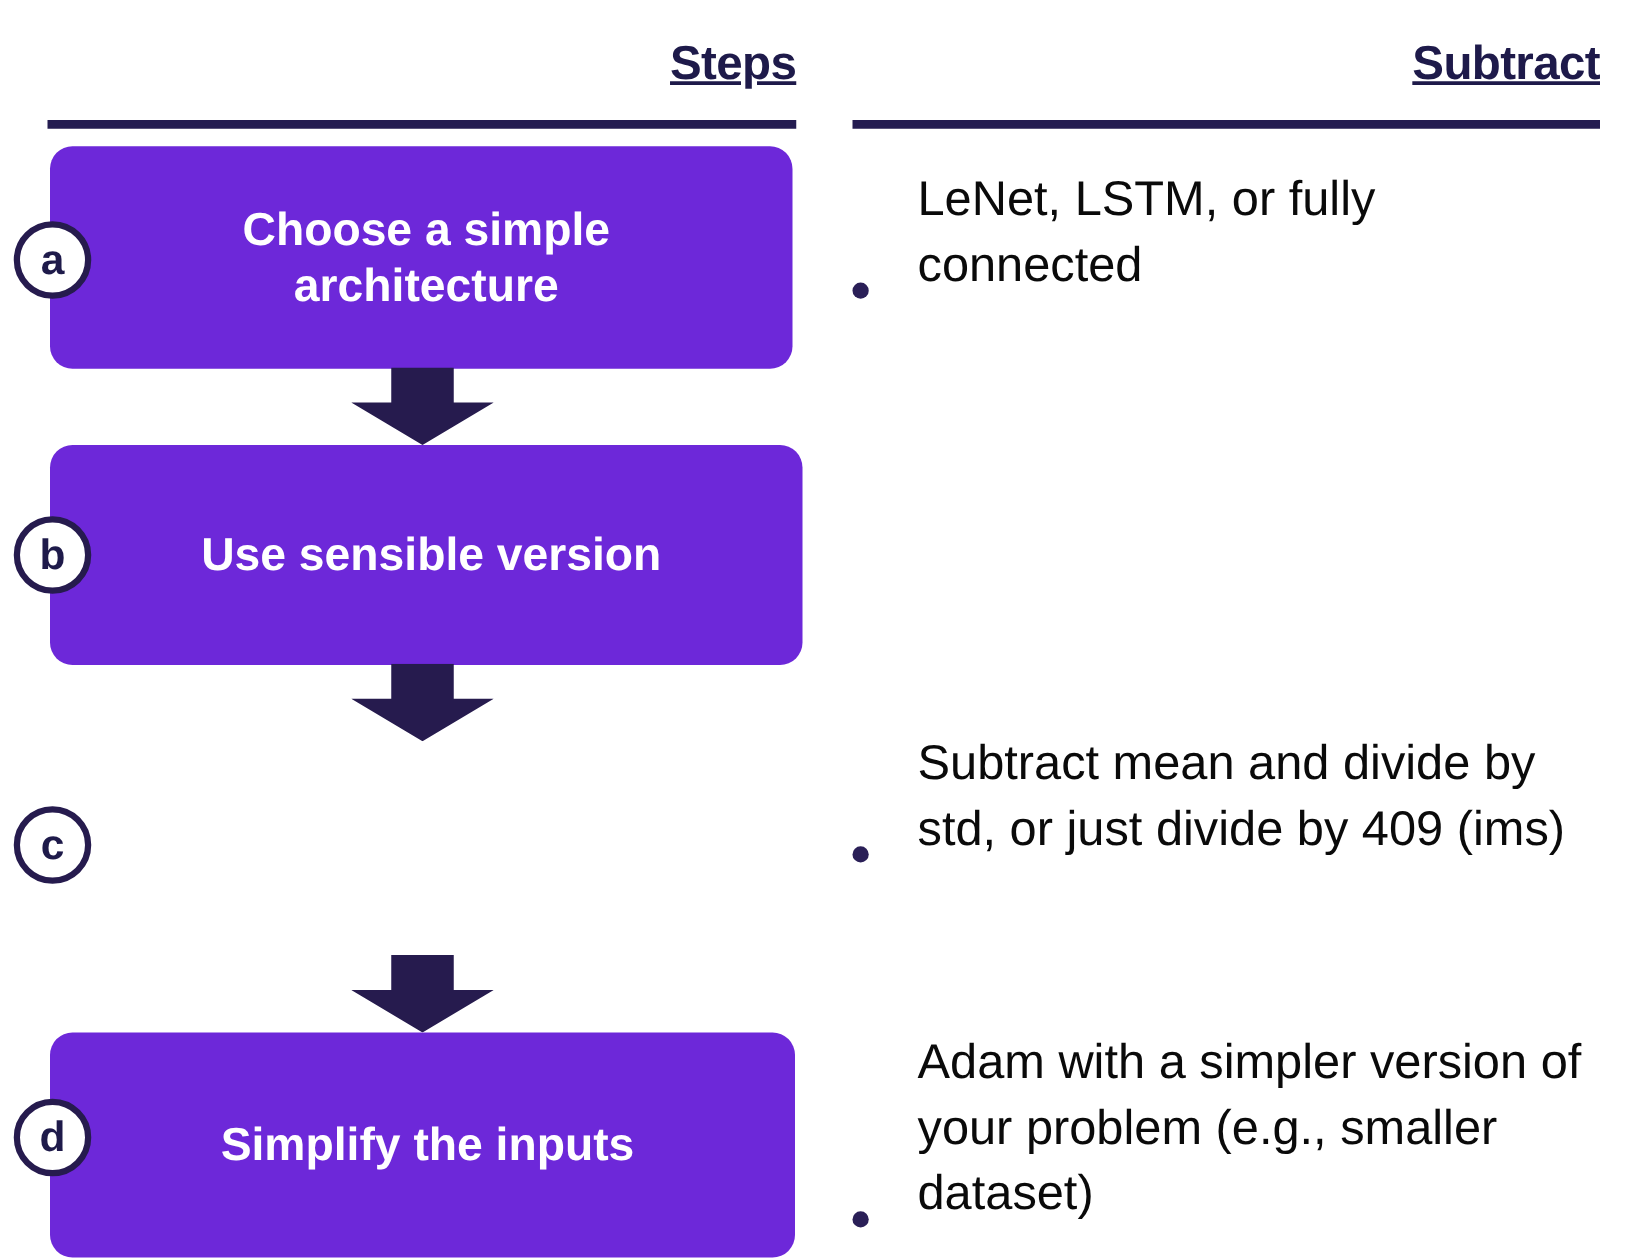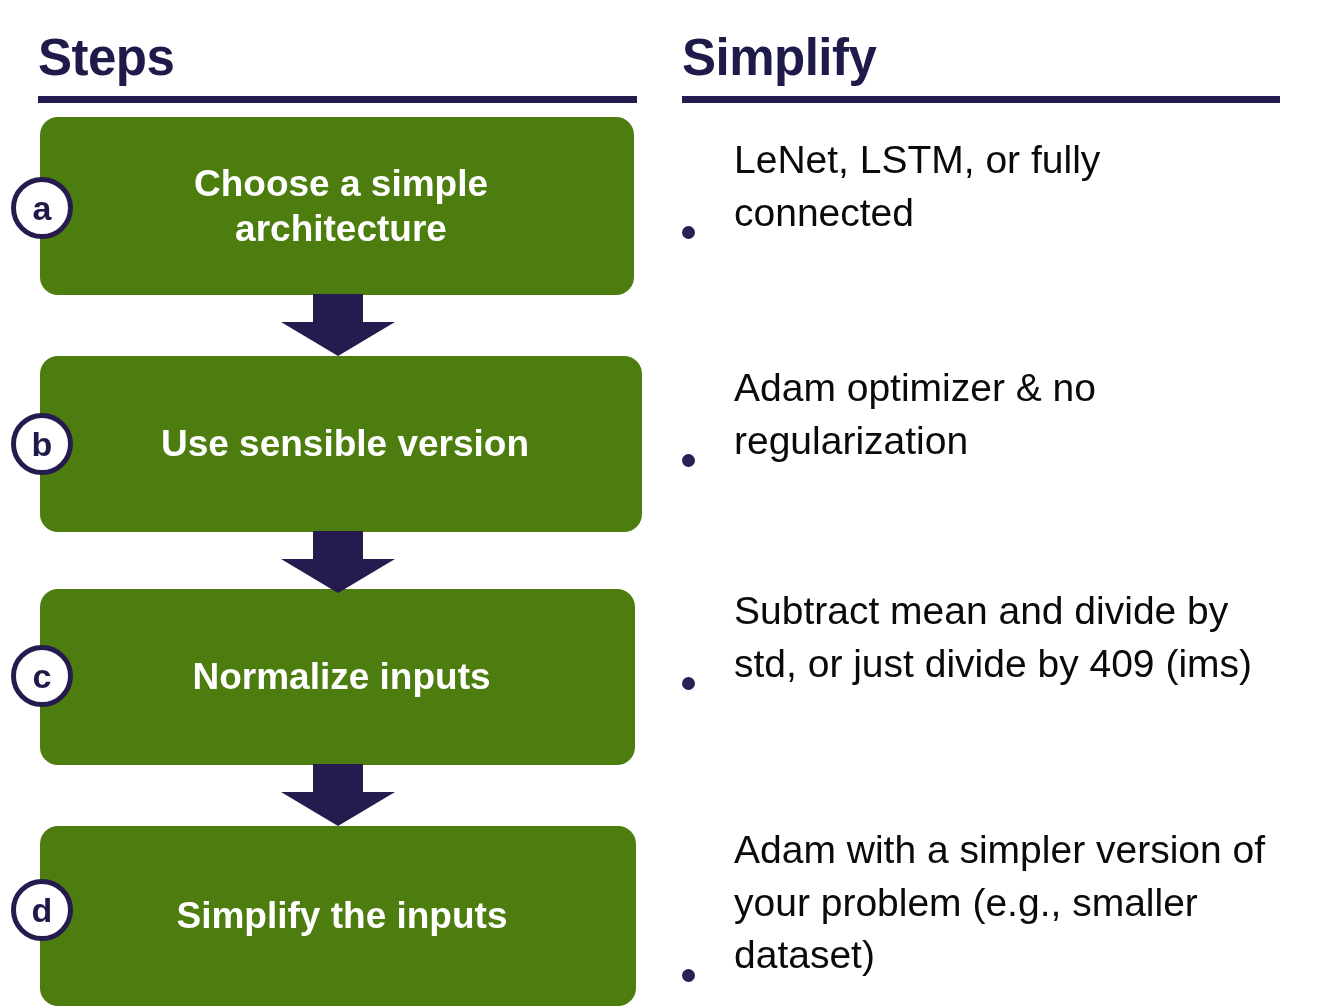--- a/index.html
+++ b/index.html
@@ -18,42 +18,43 @@
     height: 1008px;
     background: #ffffff;
     overflow: hidden;
   }
 
   
   .col-title {
     position: absolute;
     font-weight: bold;
     color: #1E1A4A;
-    font-size: 51px;
+    font-size: 38px;
     line-height: 1;
-    text-align: left;
+    text-align: right;
     letter-spacing: -0.5px;
     white-space: nowrap;
+    text-decoration: underline;
   }
   #title-steps   { left: 38px;  top: 32px; width: 599px; }
   #title-summary { left: 682px; top: 32px; width: 598px; }
 
   .rule {
     position: absolute;
     height: 7px;
     background: #241C51;
     top: 96px;
   }
   #rule-steps   { left: 38px;  width: 599px; }
   #rule-summary { left: 682px; width: 598px; }
 
   
   .step-box {
     position: absolute;
-    background: #4d7c0f;
+    background: #6d28d9;
     border-radius: 18px;
     color: #ffffff;
     display: flex;
     align-items: center;
     justify-content: center;
     text-align: center;
     box-sizing: border-box;
   }
   .step-label {
     font-size: 37px;
@@ -131,36 +132,33 @@
   #bullet-4 { top: 824px; }
 </style>
 </head>
 <body>
 
 <div id="page">
 
   <div class="col-title" id="title-steps">Steps</div>
   <div class="rule" id="rule-steps"></div>
 
-  <div class="col-title" id="title-summary">Simplify</div>
+  <div class="col-title" id="title-summary">Subtract</div>
   <div class="rule" id="rule-summary"></div>
 
   <div class="step-box" id="box-a">
     <div class="step-label">Choose a simple architecture</div>
   </div>
   <div class="badge" id="badge-a">a</div>
 
   <div class="step-box" id="box-b">
     <div class="step-label">Use sensible version</div>
   </div>
   <div class="badge" id="badge-b">b</div>
 
-  <div class="step-box" id="box-c">
-    <div class="step-label">Normalize inputs</div>
-  </div>
   <div class="badge" id="badge-c">c</div>
 
   <div class="step-box" id="box-d">
     <div class="step-label">Simplify the inputs</div>
   </div>
   <div class="badge" id="badge-d">d</div>
 
   <svg class="arrow" id="arrow-ab" viewBox="0 0 114 62">
     <polygon points="32,0 82,0 82,28 114,28 57,62 0,28 32,28" fill="#261B4E"></polygon>
   </svg>
@@ -169,24 +167,20 @@
   </svg>
   <svg class="arrow" id="arrow-cd" viewBox="0 0 114 62">
     <polygon points="32,0 82,0 82,28 114,28 57,62 0,28 32,28" fill="#261B4E"></polygon>
   </svg>
 
   <div class="bullet-row" id="bullet-1">
     <span class="bullet-dot"></span>
     <span class="bullet-text">LeNet, LSTM, or fully connected</span>
   </div>
 
-  <div class="bullet-row" id="bullet-2">
-    <span class="bullet-dot"></span>
-    <span class="bullet-text">Adam optimizer &amp; no regularization</span>
-  </div>
 
   <div class="bullet-row" id="bullet-3">
     <span class="bullet-dot"></span>
     <span class="bullet-text">Subtract mean and divide by std, or just divide by 409 (ims)</span>
   </div>
 
   <div class="bullet-row" id="bullet-4">
     <span class="bullet-dot"></span>
     <span class="bullet-text">Adam with a simpler version of your problem (e.g., smaller dataset)</span>
   </div>

